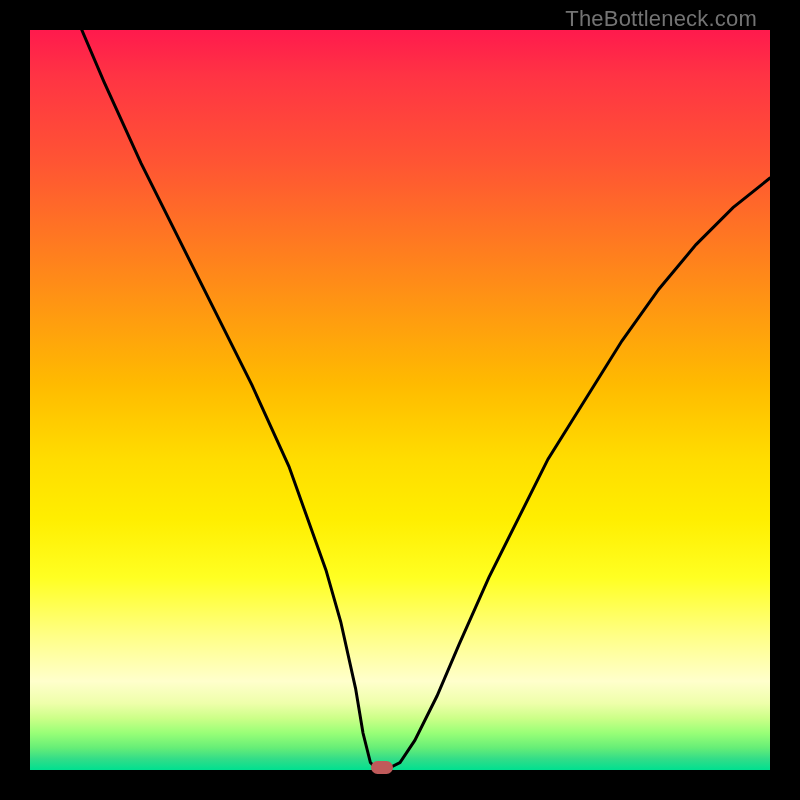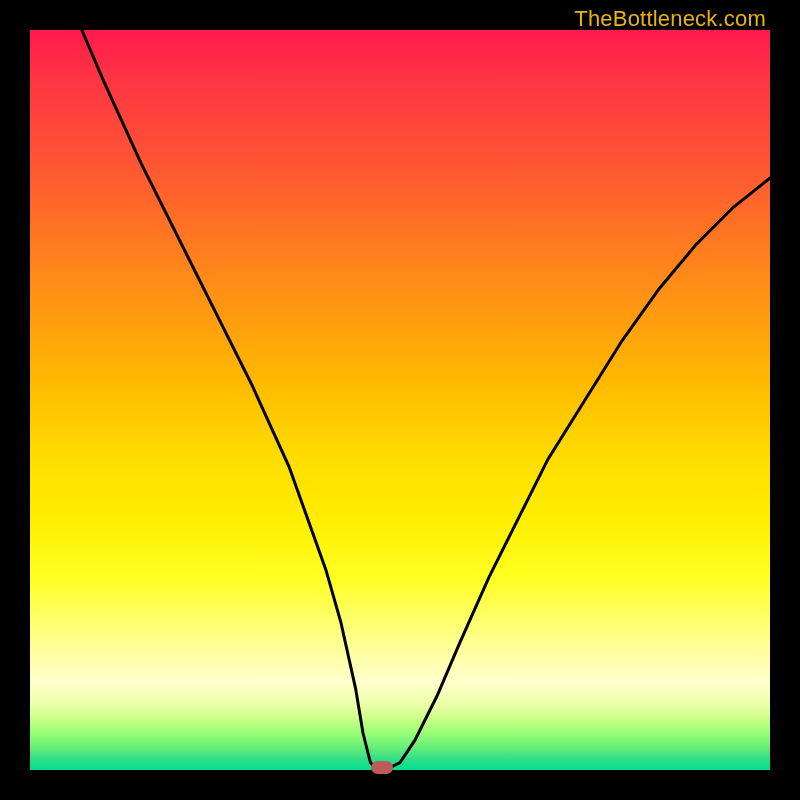--- a/index.html
+++ b/index.html
@@ -32,24 +32,24 @@
       #ccff88 93%,
       #99ff77 95%,
       #66ee77 97%,
       #33dd88 98.5%,
       #00e090 100%
     );
   }
   .watermark {
     position: absolute;
     top: 6px;
-    right: 34px;
+    right: 43px;
     font-family: Arial, Helvetica, sans-serif;
     font-size: 22px;
-    color: #eab308;
+    color: #737373;
     font-weight: 500;
     letter-spacing: 0.2px;
   }
   .curve-svg {
     position: absolute;
     left: 0;
     top: 0;
     width: 740px;
     height: 740px;
   }

